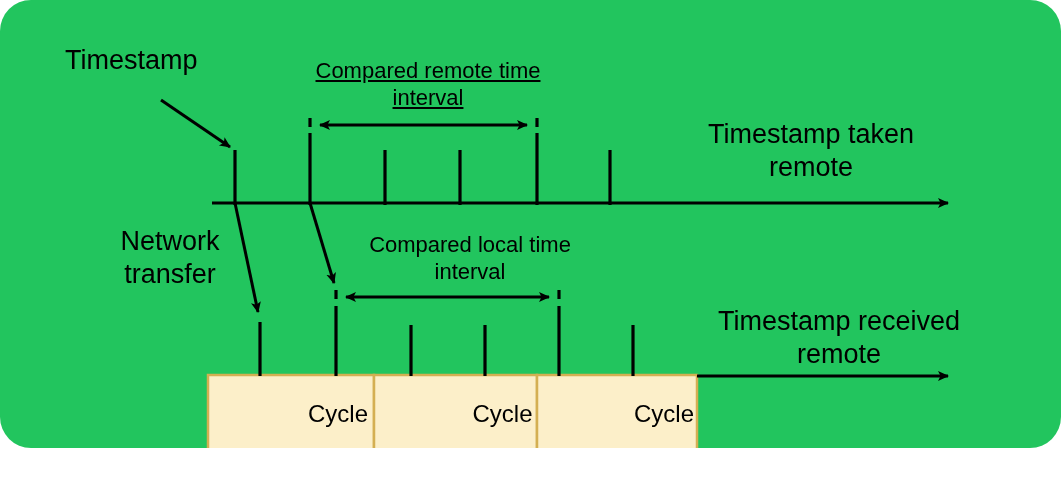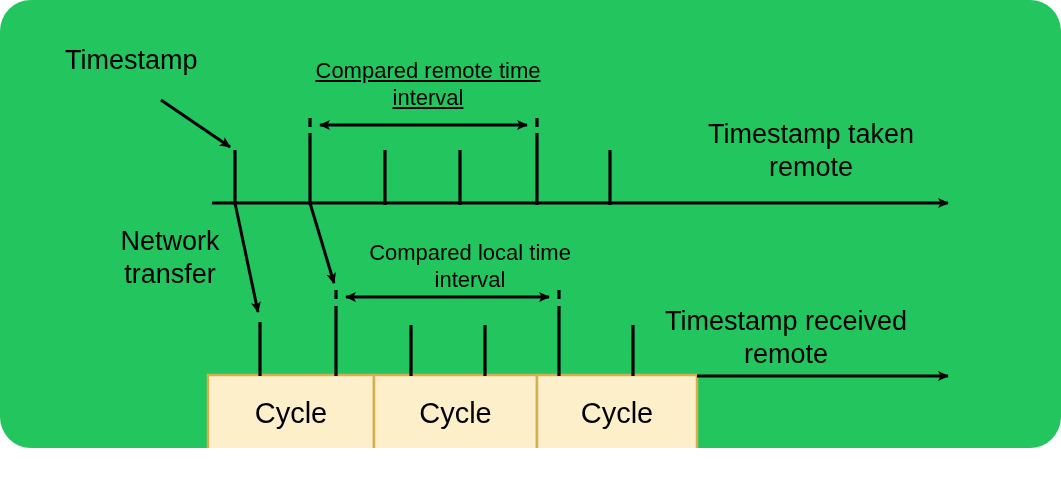--- a/index.html
+++ b/index.html
@@ -32,22 +32,23 @@
   }
   .lbl-big   { font-size: 27px; }
   .lbl-med   { font-size: 22px; }
   .center    { text-align: center; }
   .left      { text-align: left; }
   .cyclebox-label {
     position: absolute;
     display: flex;
     align-items: center;
     justify-content: center;
-    font-size: 29px;
+    font-size: 24px;
     color: #000000;
+    margin-left: 47px;
   }
 </style>
 </head>
 <body>
 
 <div id="root">
 
   <svg class="diagram" viewBox="0 0 1061 500">
     <defs>
       <marker id="arrowEnd" markerWidth="12" markerHeight="12" refX="10" refY="5" orient="auto" markerUnits="userSpaceOnUse">
@@ -102,26 +103,26 @@
   </svg>
 
   <div class="lbl lbl-big left" style="left:65px; top:44px;">Timestamp</div>
 
   <div class="lbl lbl-big center" style="left:95px; top:225px; width:150px;">Network
 transfer</div>
 
   <div class="lbl lbl-med center" style="left:288px; top:58px; width:280px;text-decoration:underline;">Compared remote time
 interval</div>
 
-  <div class="lbl lbl-med center" style="left:335px; top:232px; width:270px;margin-top:8px;">Compared local time
+  <div class="lbl lbl-med center" style="left:335px; top:232px; width:270px;">Compared local time
 interval</div>
 
   <div class="lbl lbl-big center" style="left:686px; top:118px; width:250px;">Timestamp taken
 remote</div>
 
-  <div class="lbl lbl-big center" style="left:647px; top:305px; width:278px;">Timestamp received
+  <div class="lbl lbl-big center" style="left:700px; top:305px; width:278px;">Timestamp received
 remote</div>
 
   <div class="cyclebox-label" style="left:208px; top:375px; width:166px; height:77px;">Cycle</div>
   <div class="cyclebox-label" style="left:374px; top:375px; width:163px; height:77px;">Cycle</div>
   <div class="cyclebox-label" style="left:537px; top:375px; width:160px; height:77px;">Cycle</div>
 
 </div>
 
 </body></html>

